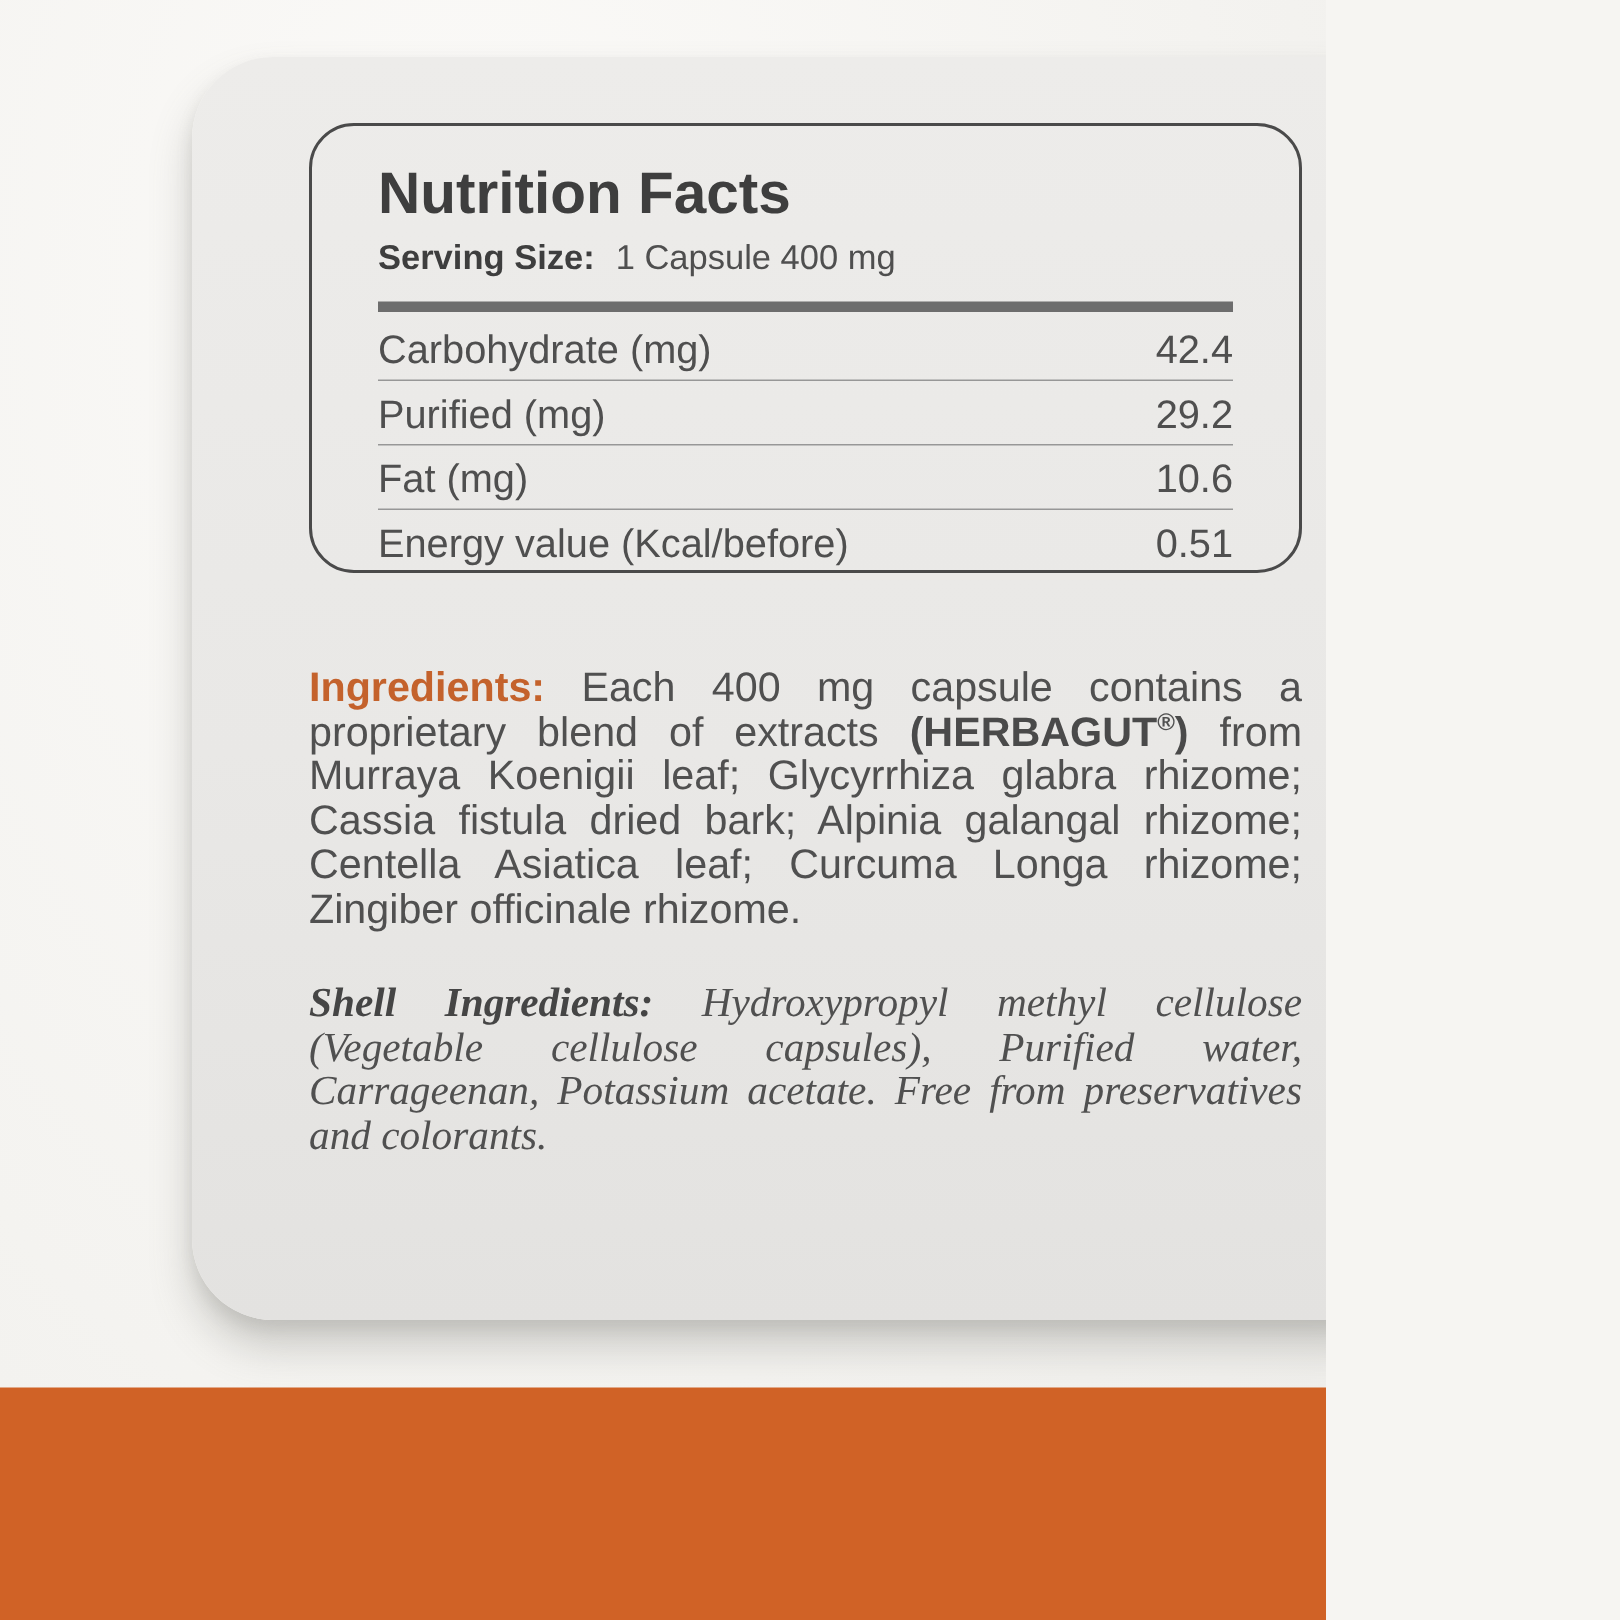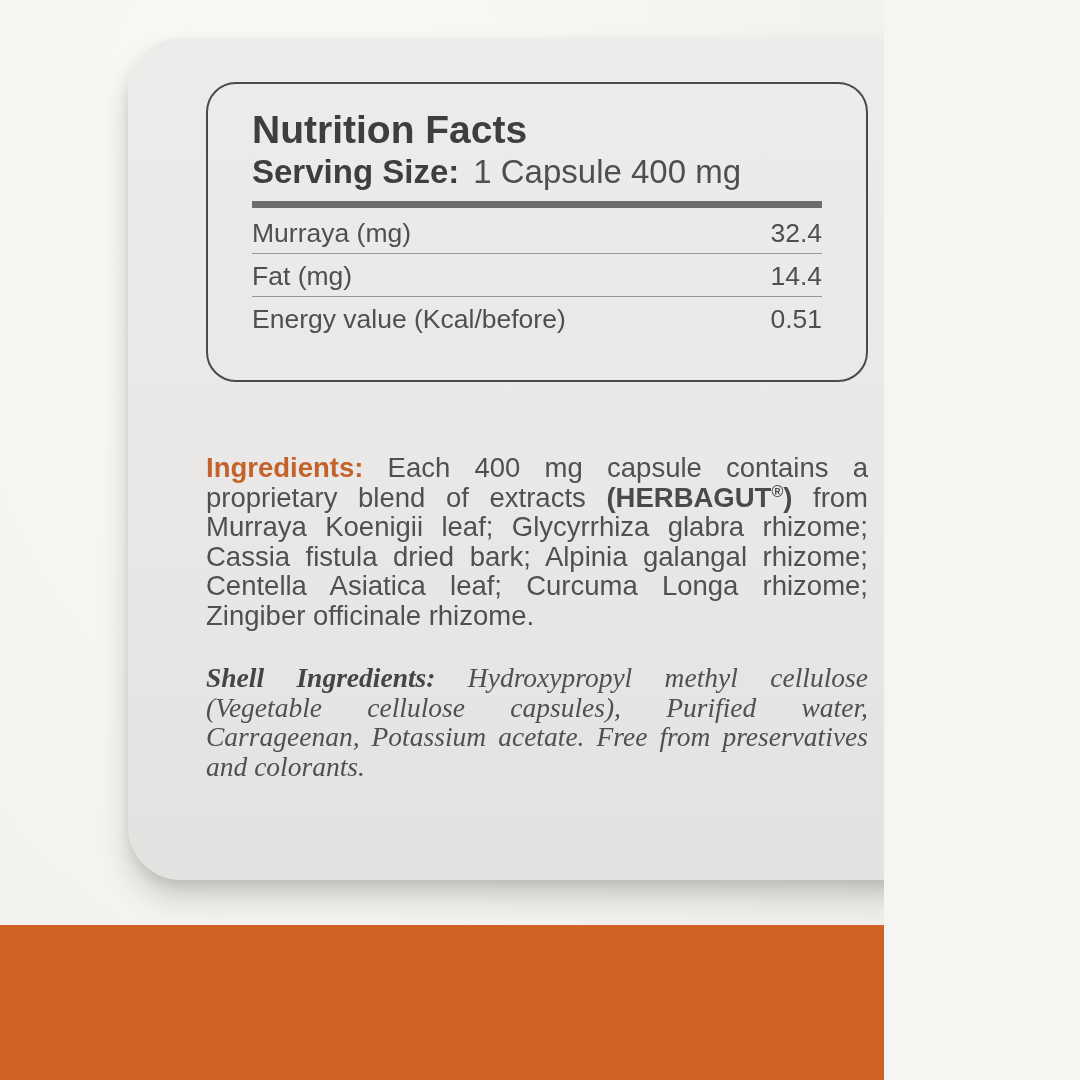--- a/index.html
+++ b/index.html
@@ -27,31 +27,31 @@
     border-radius:54px;
     background:linear-gradient(180deg,#edecea 0%,#e9e8e6 55%,#e3e2e0 100%);
     box-shadow:0 18px 28px rgba(110,108,104,0.30), 0 6px 10px rgba(140,138,134,0.18);
   }
   .nf-box{
     position:absolute;left:78px;top:44px;width:662px;height:300px;
     border:2.5px solid #4a4a4a;border-radius:30px;
     padding:24px 44px 0 44px;
   }
   .nf-title{font-size:39px;line-height:43px;font-weight:bold;color:var(--heading-dark);}
-  .nf-serving{margin-top:5px;font-size:33px;line-height:31px;color:var(--text-dark);}
+  .nf-serving{margin-top:5px;font-size:23px;line-height:31px;color:var(--text-dark);}
   .nf-serving-label{font-weight:bold;color:var(--heading-dark);}
   .nf-serving-value{margin-left:14px;}
   .nf-bar{height:7px;background:#6d6d6d;margin:14px 0 3px 0;}
   .nf-row{
     display:flex;justify-content:space-between;align-items:baseline;
     font-size:26.5px;line-height:28px;color:var(--text-dark);
     padding:8px 0 6px 0;border-bottom:1.5px solid #979797;
   }
   .nf-row:last-child{border-bottom:none;}
-  .content{position:absolute;left:78px;top:415px;width:662px;color:#505050;}
+  .content{position:absolute;left:78px;top:405px;width:662px;color:#505050;}
   .para{font-size:27.5px;line-height:29.5px;text-align:justify;margin:0 0 33px 0;}
   .label-orange{color:var(--accent-orange);font-weight:bold;}
   .brand{font-weight:bold;color:#4a4a4a;}
   .reg{font-size:16px;font-weight:bold;vertical-align:super;line-height:0;}
   .shell{font-style:italic;font-family:Liberation Serif, serif;}
   .shell-label{font-weight:bold;color:#454545;}
   .band{position:absolute;left:0;top:925px;width:1080px;height:155px;background:var(--band-orange);}
 </style>
 </head>
 <body>
@@ -61,26 +61,30 @@
   <div class="card">
 
     <div class="nf-box">
       <div class="nf-title">Nutrition Facts</div>
       <div class="nf-serving">
         <span class="nf-serving-label">Serving Size:</span><span class="nf-serving-value">1 Capsule 400 mg</span>
       </div>
       <div class="nf-bar"></div>
       <div class="nf-rows">
         <div class="nf-row">
-          <span>Murraya (mg)</span>
-          <span>32.4</span>
+          <span>Carbohydrate (mg)</span>
+          <span>42.4</span>
+        </div>
+        <div class="nf-row">
+          <span>Purified (mg)</span>
+          <span>29.2</span>
         </div>
         <div class="nf-row">
           <span>Fat (mg)</span>
-          <span>14.4</span>
+          <span>10.6</span>
         </div>
         <div class="nf-row">
           <span>Energy value (Kcal/before)</span>
           <span>0.51</span>
         </div>
       </div>
     </div>
 
     <div class="content">
       <p class="para">

